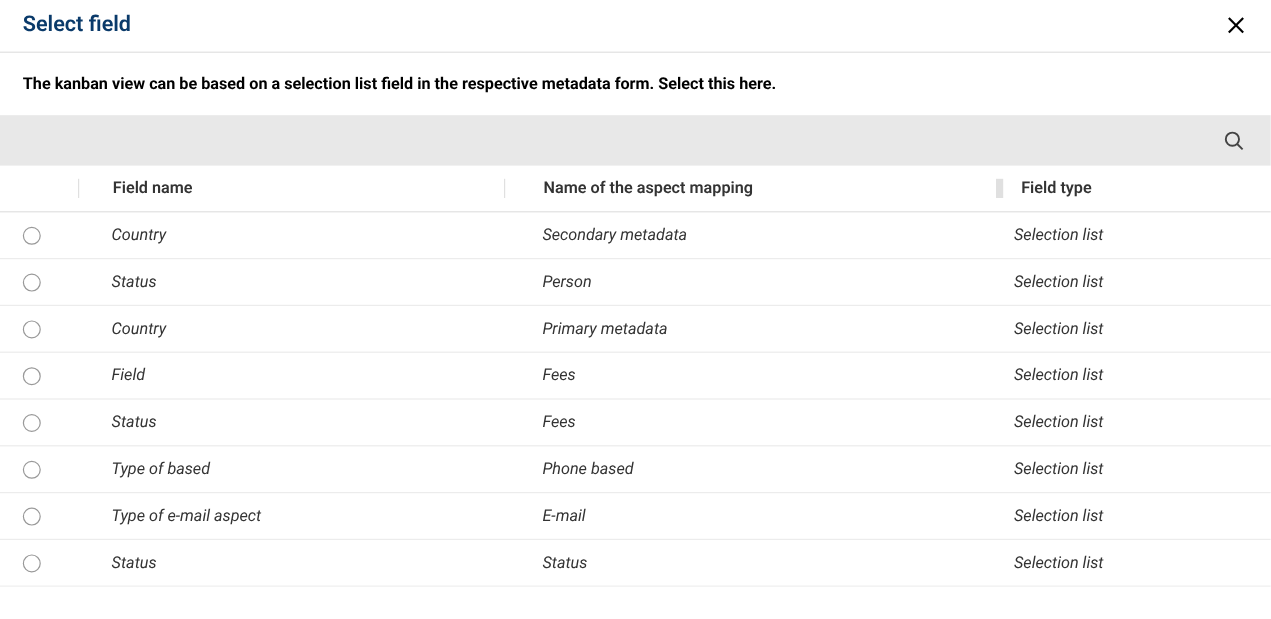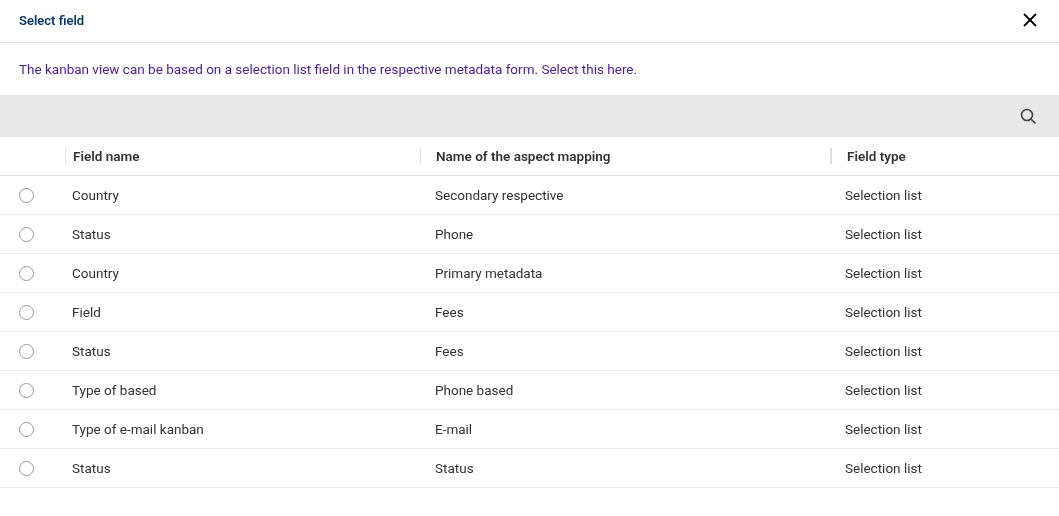--- a/index.html
+++ b/index.html
@@ -10,37 +10,38 @@
       width: 1059px;
     }
     .header {
       display: flex;
       justify-content: space-between;
       align-items: center;
       padding: 10px 19px 12px 19px;
       border-bottom: 1px solid #e0e0e0;
     }
     .title {
-      font-size: 13px;
+      font-size: 18px;
       font-weight: 600;
       color: #0a3a6a;
     }
     .close-icon {
       cursor: pointer;
       display: flex;
       align-items: center;
       justify-content: center;
       width: 20px;
       height: 20px;
     }
     .close-icon svg { width: 16px; height: 16px; }
     .description {
       padding: 18px 19px;
       font-size: 13.5px;
-      color: #4c1d95;
+      color: #000000;
+      font-weight: bold;
     }
     .search-bar {
       background: #e8e8e8;
       height: 42px;
       display: flex;
       align-items: center;
       justify-content: flex-end;
       padding: 0 22px;
     }
     .search-icon {
@@ -61,53 +62,54 @@
     .col-radio {
       width: 65px;
       flex-shrink: 0;
       display: flex;
       align-items: center;
       padding-left: 19px;
     }
     .col-fieldname {
       width: 355px;
       flex-shrink: 0;
-      padding-left: 7px;
+      padding-left: 28px;
       display: flex;
       align-items: center;
       border-left: 1px solid #e0e0e0;
     }
     .col-aspect {
       width: 410px;
       flex-shrink: 0;
-      padding-left: 15px;
+      padding-left: 32px;
       display: flex;
       align-items: center;
       border-left: 1px solid #e0e0e0;
     }
     .col-fieldtype {
       flex: 1;
       padding-left: 15px;
       display: flex;
       align-items: center;
-      border-left: 2px solid #d946ef;
+      border-left: 6px solid #d946ef;
     }
     .thead .col-fieldname,
     .thead .col-aspect,
     .thead .col-fieldtype {
       font-size: 13.5px;
       font-weight: 600;
       color: #333;
     }
     .thead .col-radio { border-left: none; }
     .trow {
       display: flex;
       border-bottom: 1px solid #ececec;
       padding: 11px 0;
       cursor: pointer;
+      font-style: italic;
     }
     .trow .col-fieldname,
     .trow .col-aspect,
     .trow .col-fieldtype {
       font-size: 13.5px;
       color: #333;
       border-left: none;
     }
     .radio {
       width: 15px;
@@ -151,30 +153,30 @@
     <div class="col-fieldname">Field name</div>
     <div class="col-aspect">Name of the aspect mapping</div>
     <div class="col-fieldtype">Field type</div>
   </div>
 
   <div class="trow">
     <div class="col-radio">
       <span class="radio"></span>
     </div>
     <div class="col-fieldname">Country</div>
-    <div class="col-aspect">Secondary respective</div>
+    <div class="col-aspect">Secondary metadata</div>
     <div class="col-fieldtype">Selection list</div>
   </div>
 
   <div class="trow">
     <div class="col-radio">
       <span class="radio"></span>
     </div>
     <div class="col-fieldname">Status</div>
-    <div class="col-aspect">Phone</div>
+    <div class="col-aspect">Person</div>
     <div class="col-fieldtype">Selection list</div>
   </div>
 
   <div class="trow">
     <div class="col-radio">
       <span class="radio"></span>
     </div>
     <div class="col-fieldname">Country</div>
     <div class="col-aspect">Primary metadata</div>
     <div class="col-fieldtype">Selection list</div>
@@ -204,21 +206,21 @@
     </div>
     <div class="col-fieldname">Type of based</div>
     <div class="col-aspect">Phone based</div>
     <div class="col-fieldtype">Selection list</div>
   </div>
 
   <div class="trow">
     <div class="col-radio">
       <span class="radio"></span>
     </div>
-    <div class="col-fieldname">Type of e-mail kanban</div>
+    <div class="col-fieldname">Type of e-mail aspect</div>
     <div class="col-aspect">E-mail</div>
     <div class="col-fieldtype">Selection list</div>
   </div>
 
   <div class="trow">
     <div class="col-radio">
       <span class="radio"></span>
     </div>
     <div class="col-fieldname">Status</div>
     <div class="col-aspect">Status</div>

